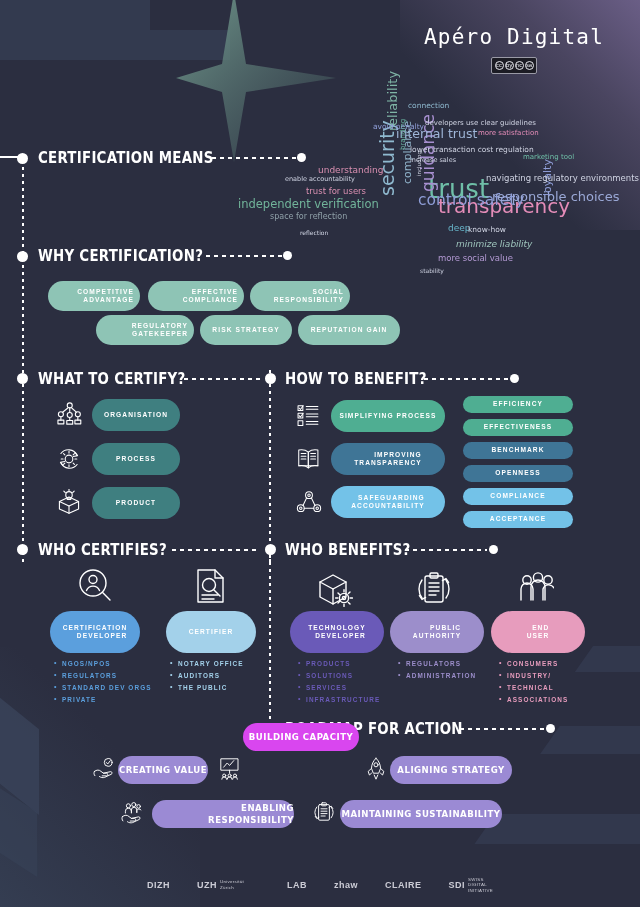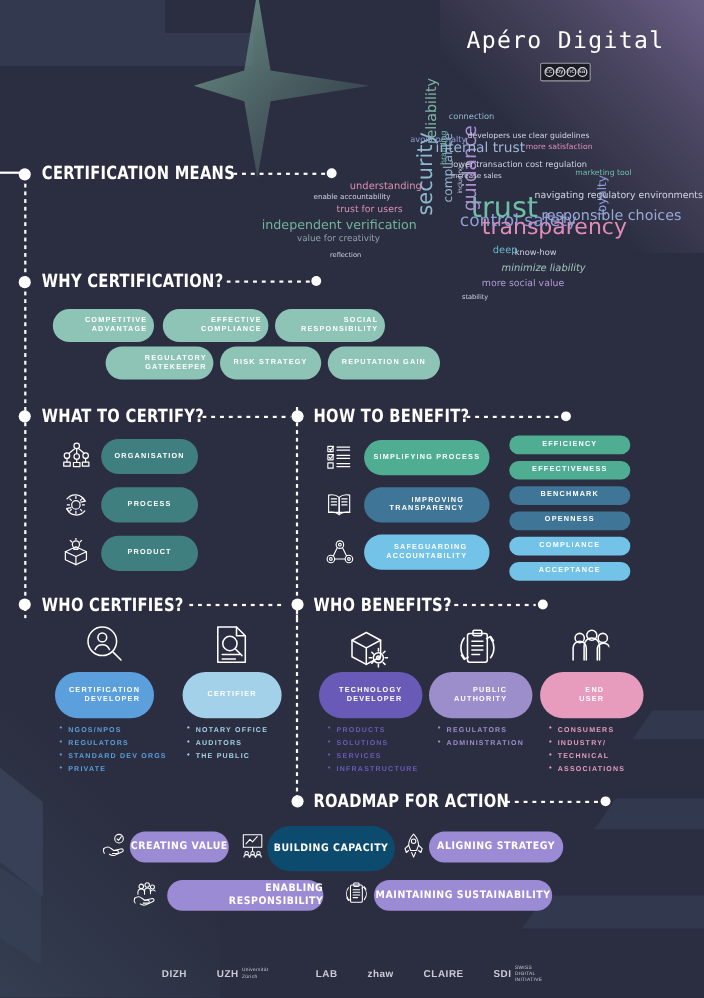--- a/index.html
+++ b/index.html
@@ -187,21 +187,21 @@
       <span class="w rot" style="left:106px; top:31px; font-size:13px; color:#7fb6a6;">reliability</span>
       <span class="w" style="left:116px; top:28px; font-size:12.5px; color:#9fb6d8;">internal trust</span>
       <span class="w" style="left:-42px; top:99px; font-size:11.5px; color:#71b49a;">independent verification</span>
       <span class="w rot" style="left:122px; top:84px; font-size:11px; color:#8fb2c9;">compliance</span>
       <span class="w rot" style="left:262px; top:96px; font-size:11px; color:#8f9ed8;">loyalty</span>
       <span class="w" style="left:206px; top:74px; font-size:8.5px; color:#cfd3e2;">navigating regulatory environments</span>
       <span class="w" style="left:176px; top:140px; font-size:9px; color:#9fc6bd;font-style:italic;">minimize liability</span>
       <span class="w" style="left:158px; top:154px; font-size:8.5px; color:#b49ad4;">more social value</span>
       <span class="w" style="left:38px; top:66px; font-size:9px; color:#d98fb0;">understanding</span>
       <span class="w" style="left:26px; top:87px; font-size:8.5px; color:#d98fb0;">trust for users</span>
-      <span class="w" style="left:-10px; top:113px; font-size:8px; color:#8fa0a8;">value for creativity</span>
+      <span class="w" style="left:-10px; top:113px; font-size:8px; color:#8fa0a8;">space for reflection</span>
       <span class="w" style="left:130px; top:46px; font-size:7.5px; color:#cfd3e2;">lower transaction cost regulation</span>
       <span class="w" style="left:145px; top:20px; font-size:7px; color:#cfd3e2;">developers use clear guidelines</span>
       <span class="w" style="left:168px; top:124px; font-size:9px; color:#67b5c9;">deep</span>
       <span class="w" style="left:188px; top:126px; font-size:7.5px; color:#cfd3e2;">know-how</span>
       <span class="w" style="left:93px; top:23px; font-size:7.5px; color:#8f9ed8;">avoid penalty</span>
       <span class="w" style="left:128px; top:2px; font-size:7.5px; color:#8fb9cf;">connection</span>
       <span class="w" style="left:198px; top:30px; font-size:7px; color:#e48cb8;">more satisfaction</span>
       <span class="w" style="left:5px; top:76px; font-size:6.5px; color:#cfd3e2;">enable accountability</span>
       <span class="w" style="left:243px; top:54px; font-size:7px; color:#6fbfa8;">marketing tool</span>
       <span class="w" style="left:130px; top:57px; font-size:6.5px; color:#cfd3e2;">increase sales</span>
@@ -434,21 +434,21 @@
         <svg viewBox="0 0 38 40" width="24" height="24" fill="none" stroke="#ffffff" stroke-width="1.6" stroke-linecap="round" stroke-linejoin="round">
           <rect x="6" y="3" width="28" height="19"></rect>
           <path d="M10 17l6-7 4 4 7-8"></path>
           <path d="M20 22v5"></path>
           <circle cx="11" cy="31" r="2.6"></circle>
           <circle cx="20" cy="31" r="2.6"></circle>
           <circle cx="29" cy="31" r="2.6"></circle>
           <path d="M7 37a4 4 0 0 1 8 0M16 37a4 4 0 0 1 8 0M25 37a4 4 0 0 1 8 0"></path>
         </svg>
       </div>
-      <div class="pill pill-cond" style="left:243px; top:751px; width:116px; height:41px; background:#0c4a6e;">BUILDING CAPACITY</div>
+      <div class="pill pill-cond" style="left:243px; top:723px; width:116px; height:28px; background:#d946ef;">BUILDING CAPACITY</div>
       <div class="ico" style="left:364px; top:757px;">
         <svg viewBox="0 0 38 40" width="24" height="24" fill="none" stroke="#ffffff" stroke-width="1.6" stroke-linecap="round" stroke-linejoin="round">
           <path d="M19 2c5 5 7.5 11 7.5 17l-3 8h-9l-3-8C11.5 13 14 7 19 2z"></path>
           <circle cx="19" cy="13" r="3.4"></circle>
           <path d="M11.5 19L6 24l2 6 3.5-3M26.5 19L32 24l-2 6-3.5-3"></path>
           <path d="M16 30l3 7 3-7"></path>
         </svg>
       </div>
       <div class="pill pill-cond" style="left:390px; top:756px; width:122px; height:28px; background:#9b8ad4;">ALIGNING STRATEGY</div>
       <div class="ico" style="left:120px; top:801px;">

